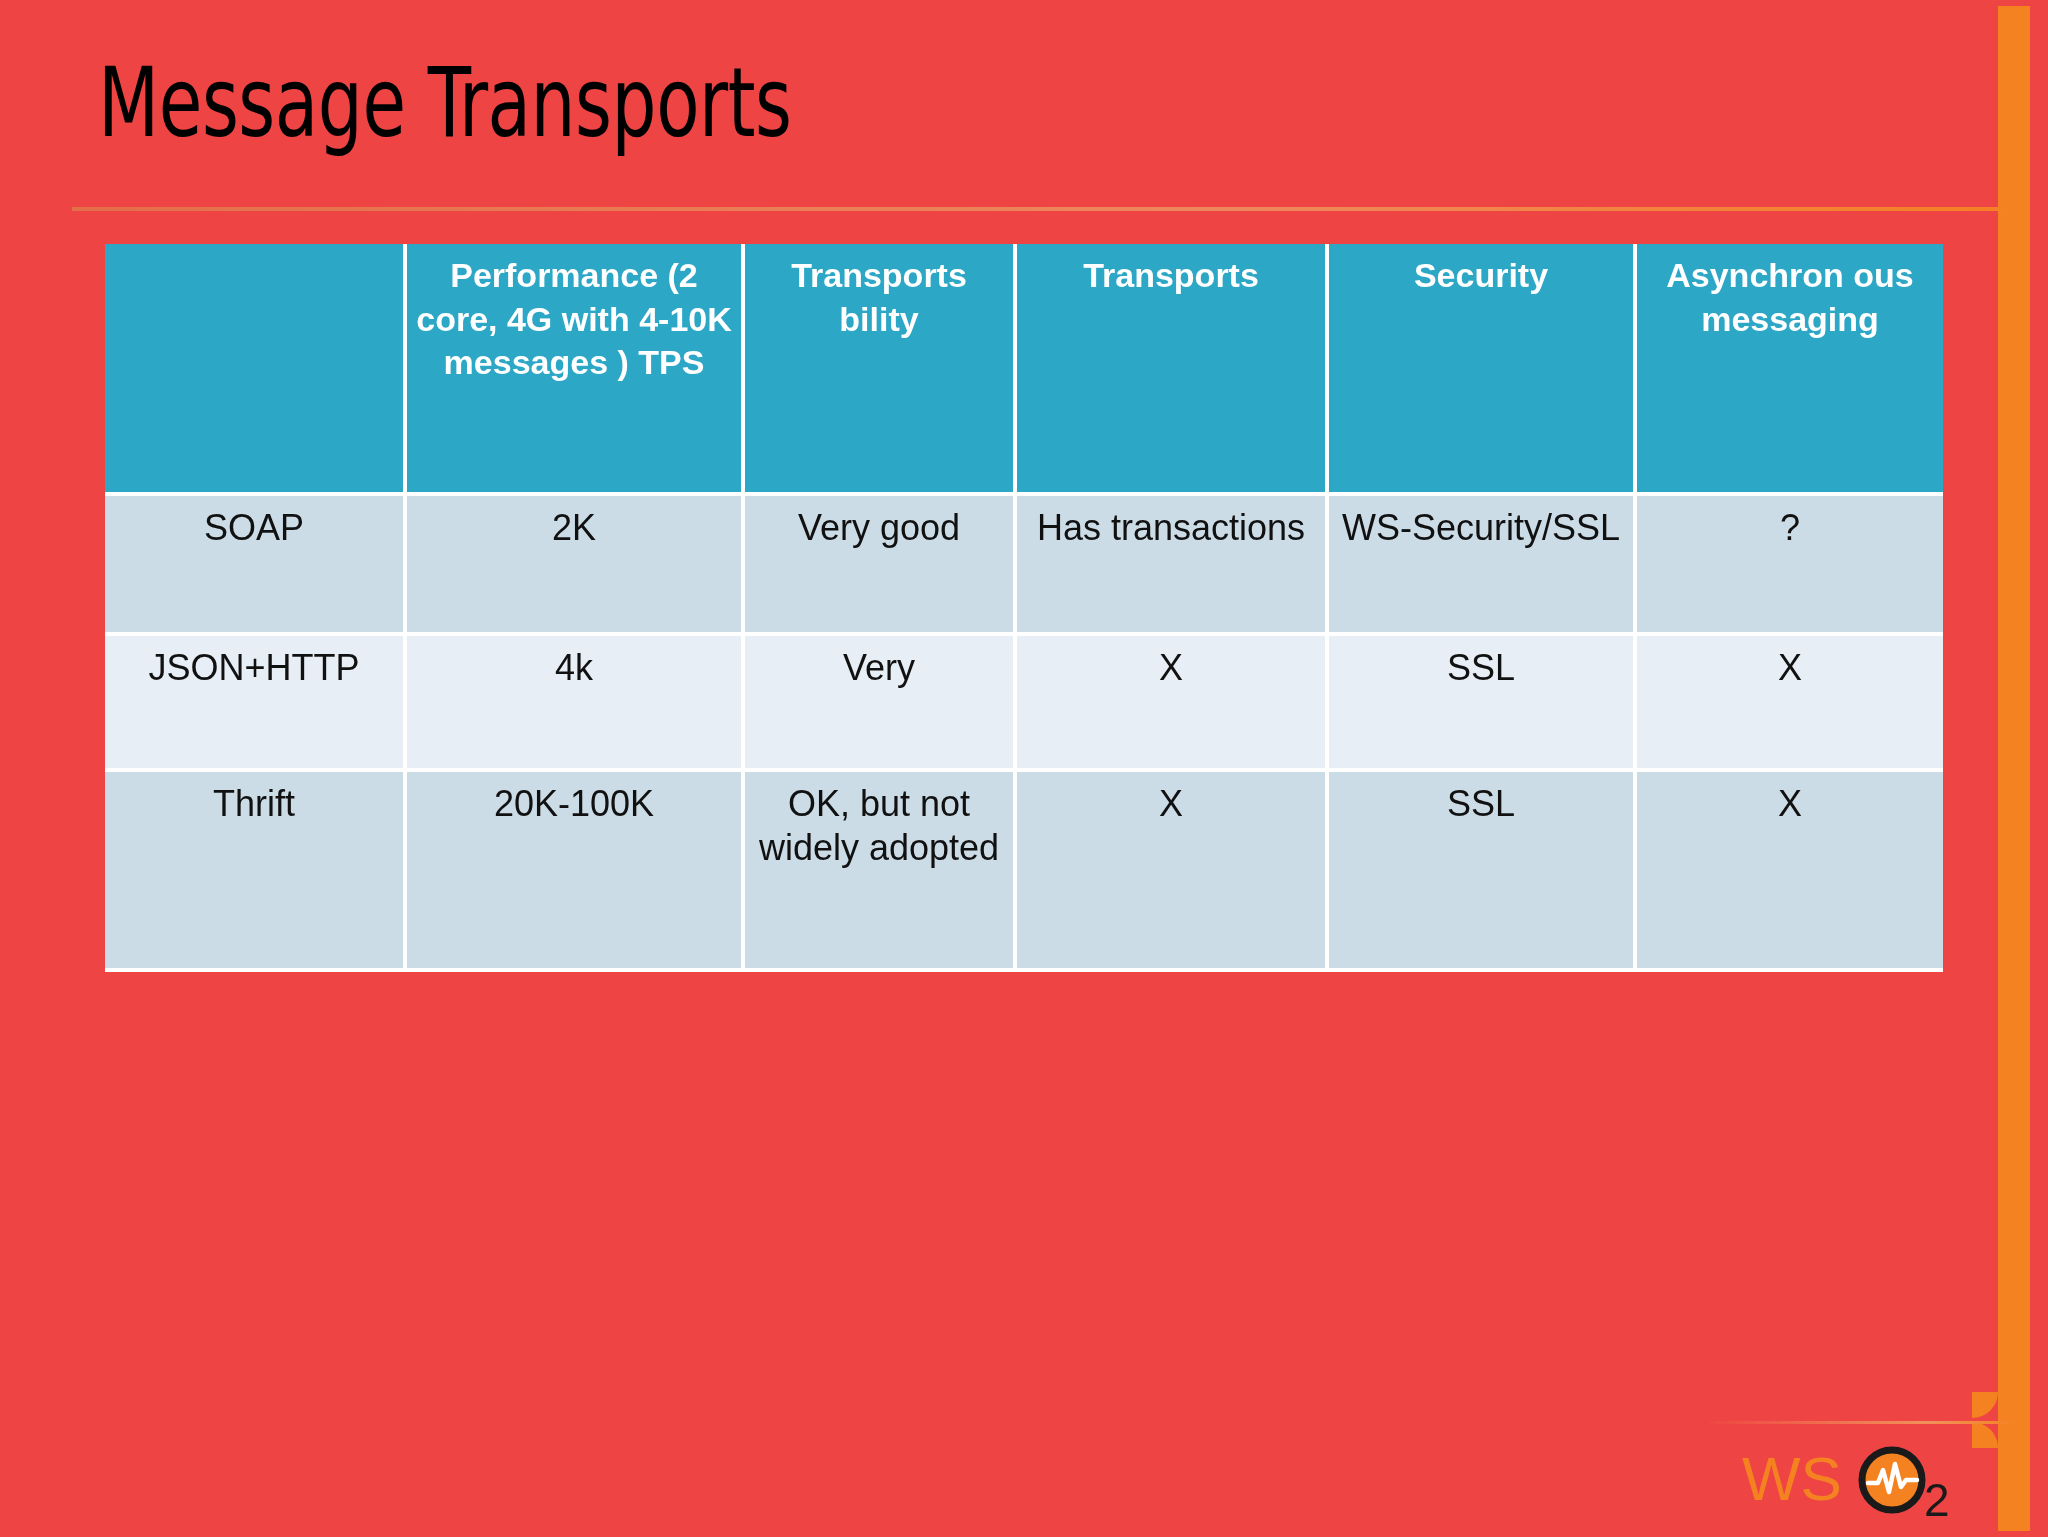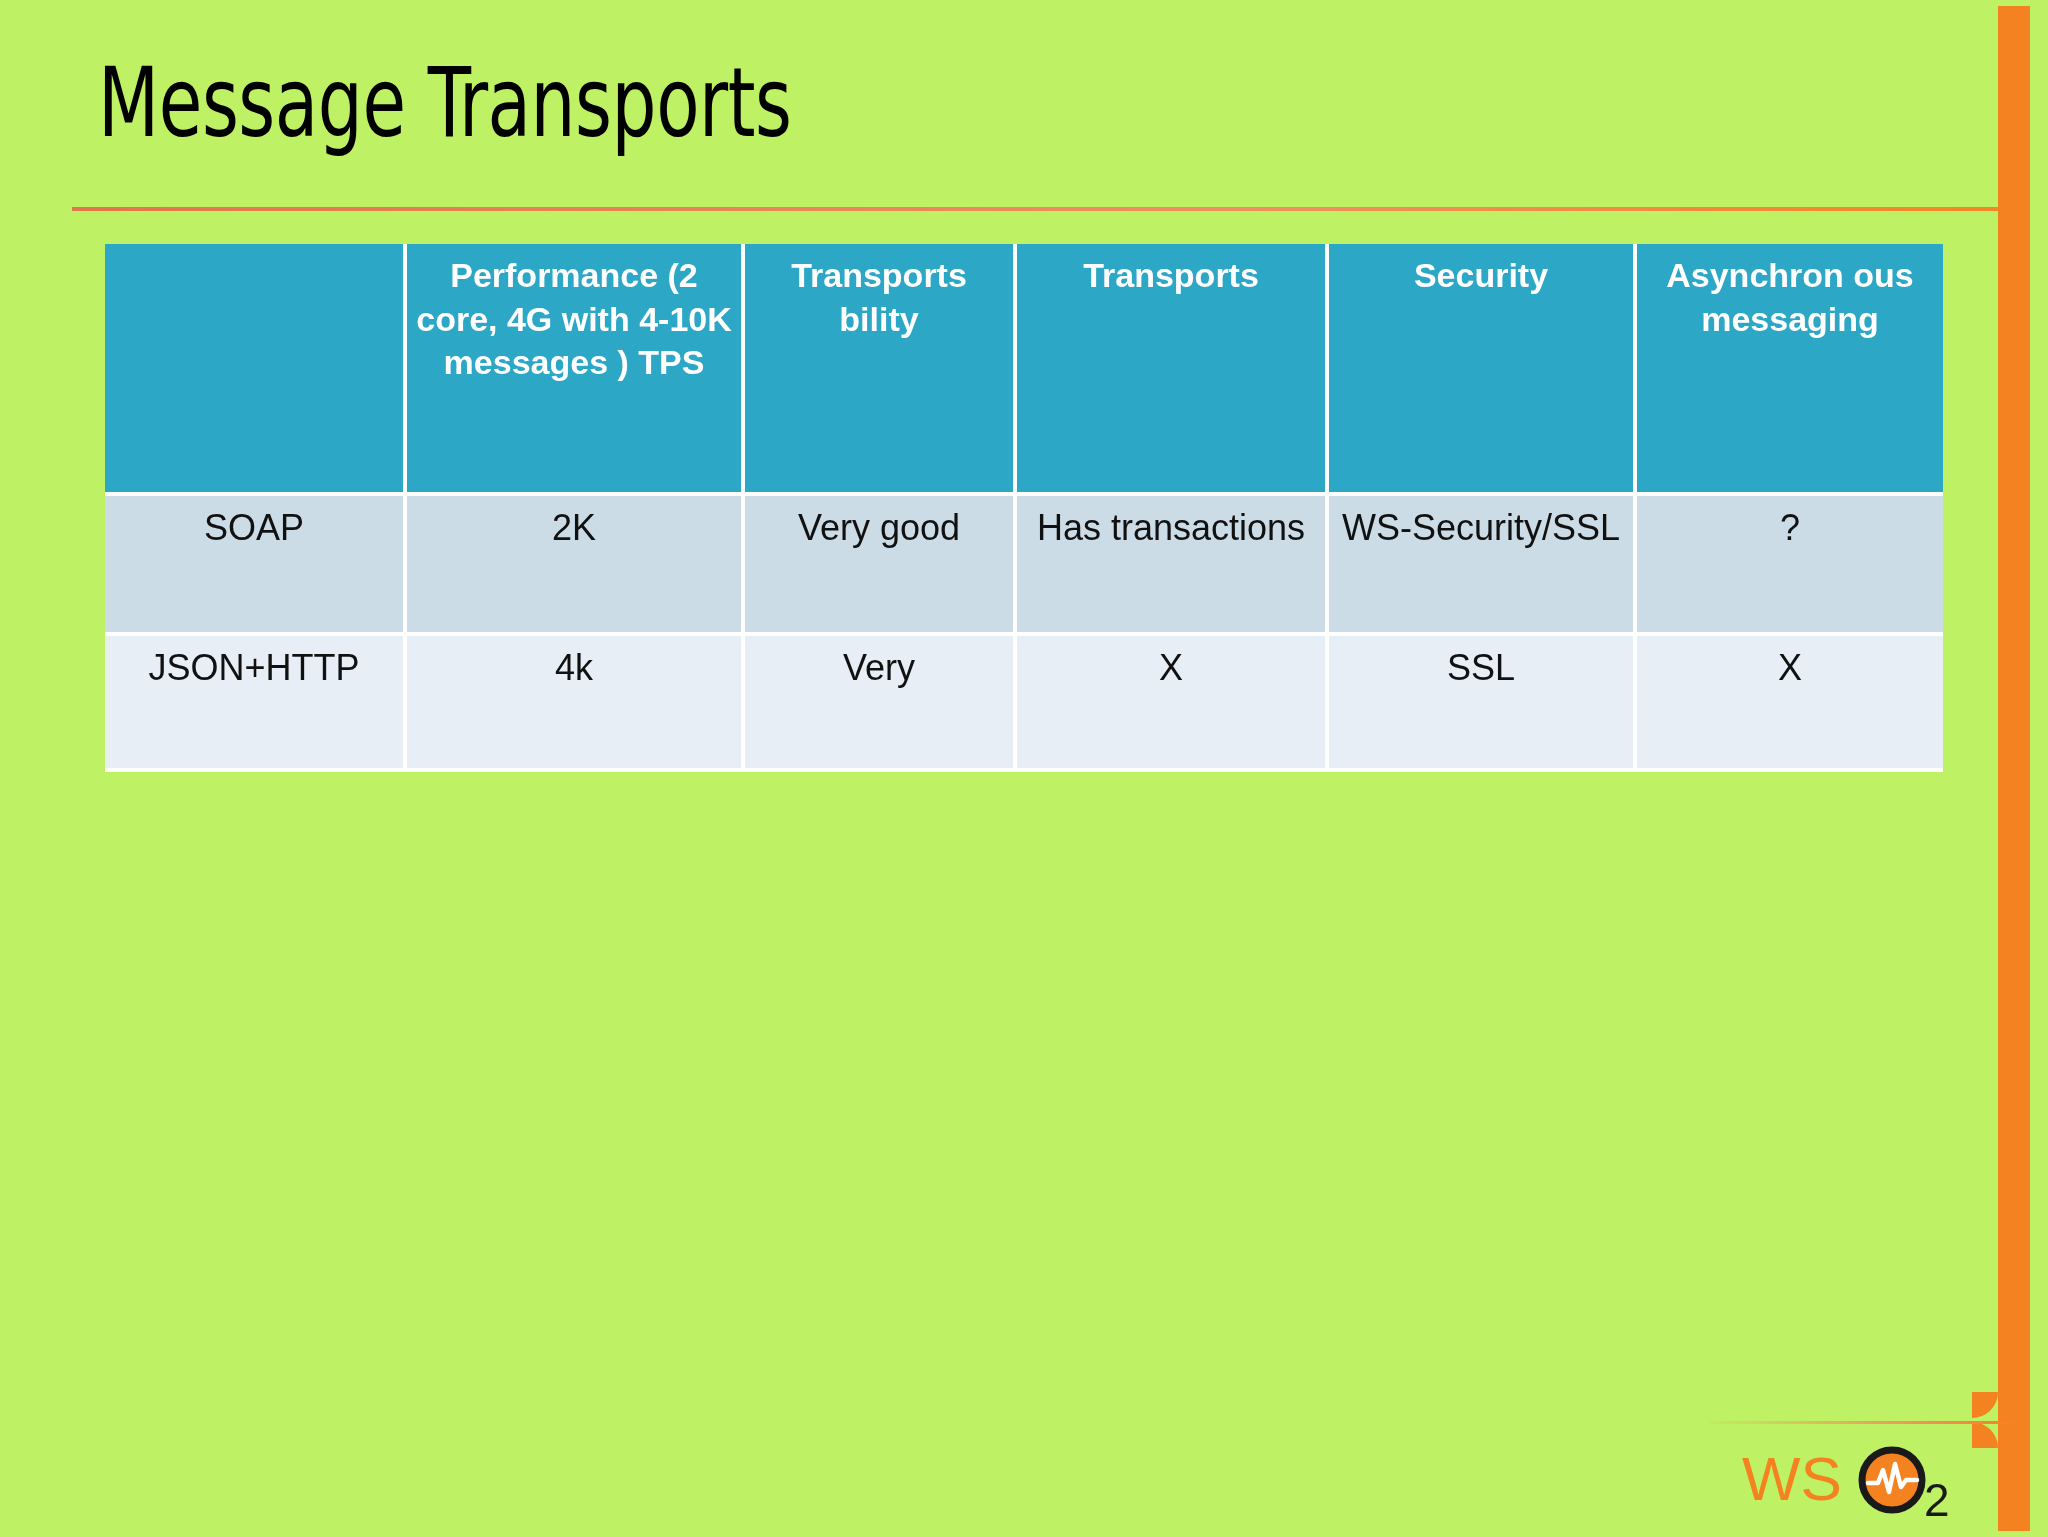--- a/index.html
+++ b/index.html
@@ -12,21 +12,21 @@
     height: 1537px;
     position: relative;
     overflow: hidden;
     font-family: "Liberation Sans", sans-serif;
   }
 
   
   .slide {
     position: absolute;
     inset: 0;
-    background: #bef264;
+    background: #ef4444;
   }
 
   .orange-bar {
     position: absolute;
     right: 18px;
     top: 6px;
     width: 32px;
     height: 1525px;
     background: #f58220;
   }
@@ -190,20 +190,28 @@
         <td>?</td>
       </tr>
       <tr class="row-even r2">
         <td>JSON+HTTP</td>
         <td>4k</td>
         <td>Very</td>
         <td>X</td>
         <td>SSL</td>
         <td>X</td>
       </tr>
+      <tr class="row-odd r3">
+        <td>Thrift</td>
+        <td>20K-100K</td>
+        <td>OK, but not widely adopted</td>
+        <td>X</td>
+        <td>SSL</td>
+        <td>X</td>
+      </tr>
     </tbody>
   </table>
 
   <div class="footer-rule"></div>
 
   <svg class="wso2-logo" viewBox="0 0 230 78">
     <text x="2" y="60" font-family="&quot;Liberation Sans&quot;, sans-serif" font-size="62" font-weight="400" fill="#f58220">WS</text>
     <circle cx="152" cy="40" r="30" fill="#f58220" stroke="#1a1a1a" stroke-width="7"></circle>
     <polyline points="128,43 138,43 143,30 149,52 155,24 161,47 166,40 177,40" fill="none" stroke="#ffffff" stroke-width="4.5" stroke-linejoin="round" stroke-linecap="round"></polyline>
     <text x="184" y="76" font-family="&quot;Liberation Sans&quot;, sans-serif" font-size="46" font-weight="400" fill="#1a1a1a">2</text>

